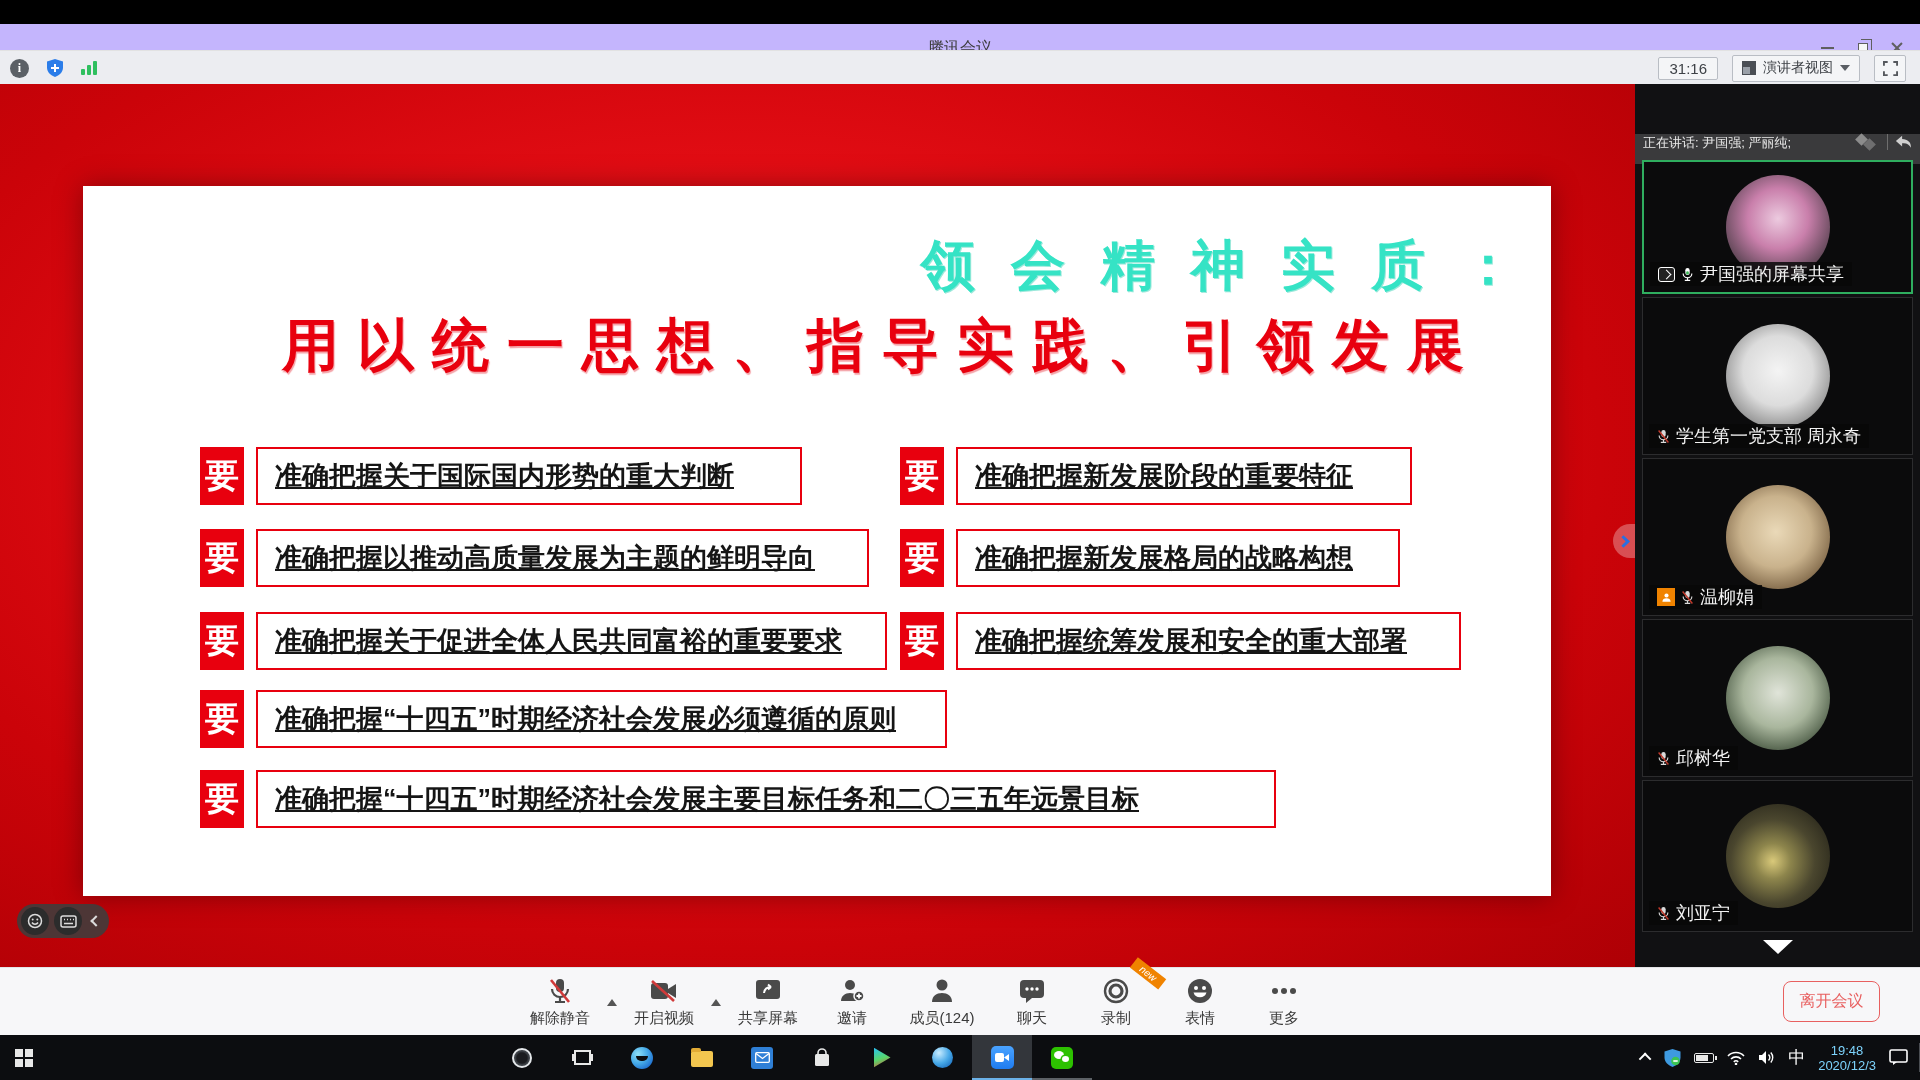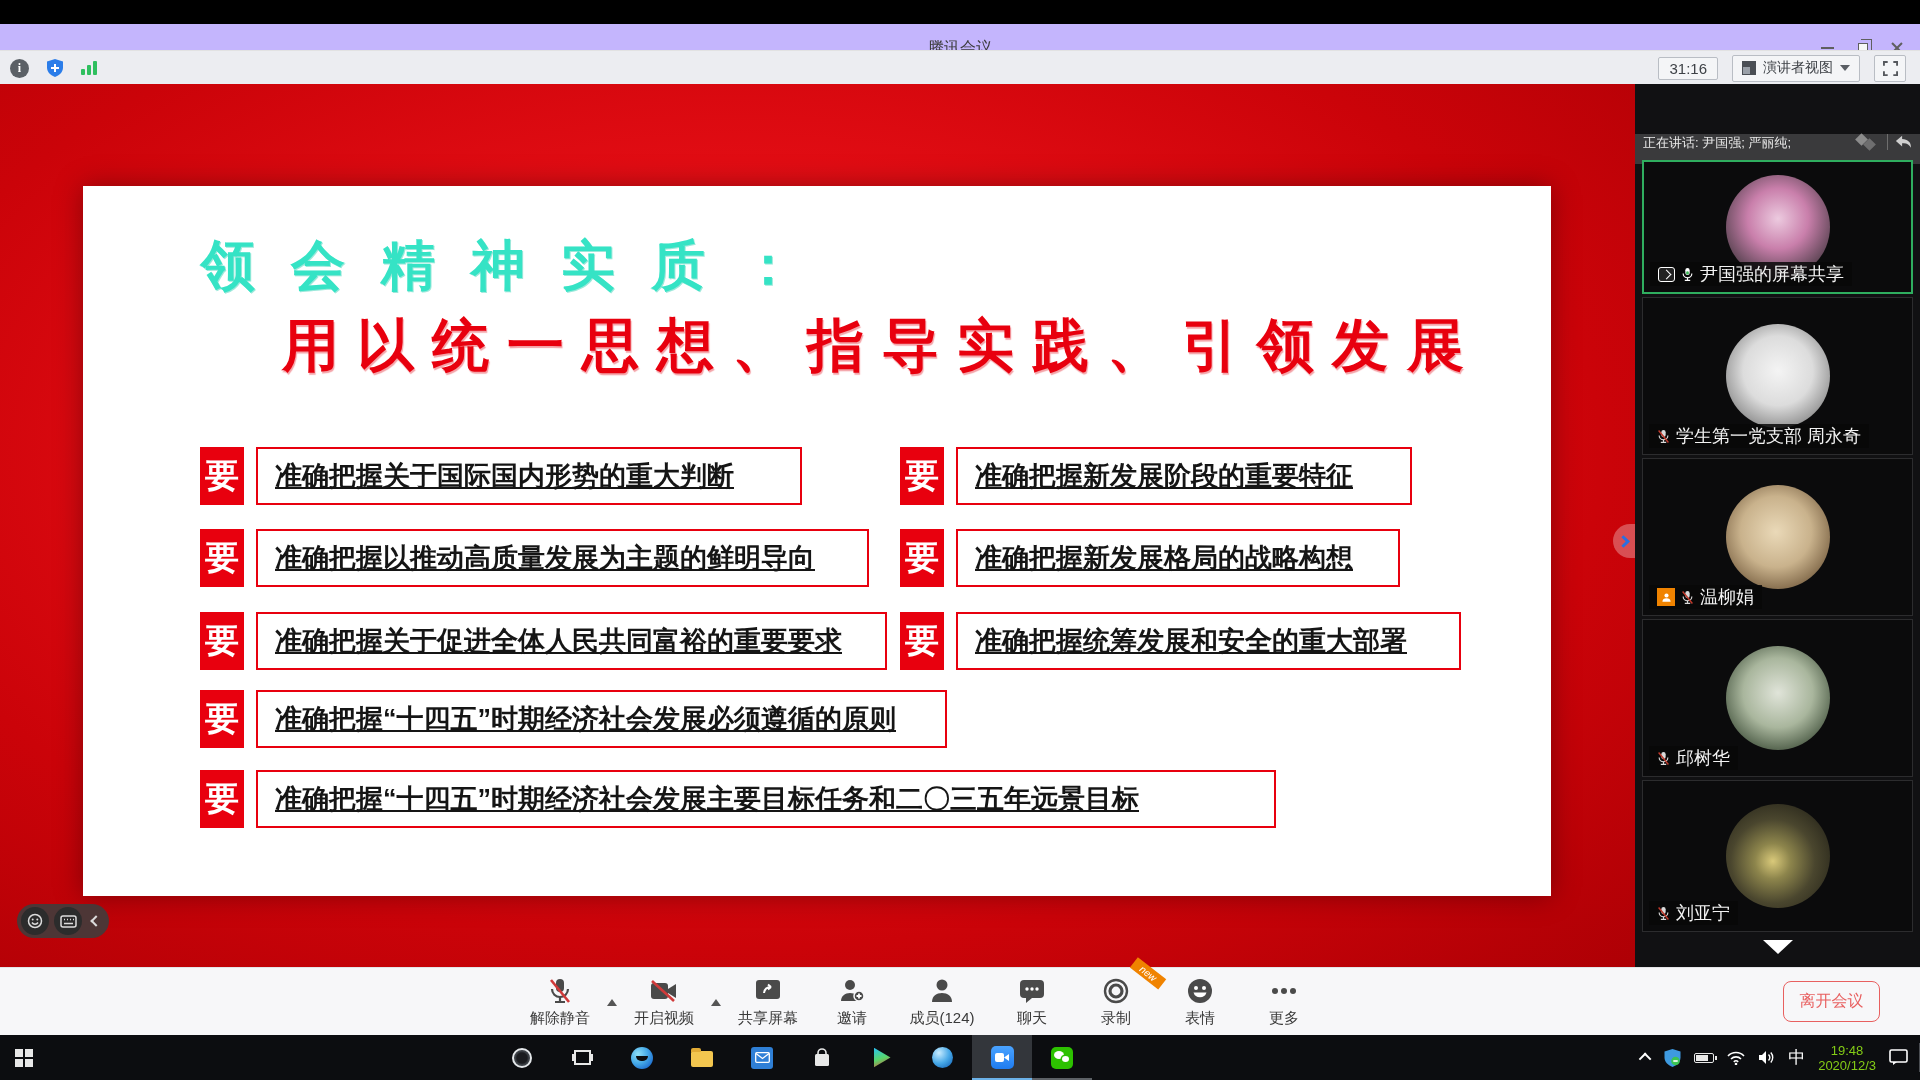--- a/index.html
+++ b/index.html
@@ -31,21 +31,21 @@
   .view-box{border:1px solid #b9bdc4;border-radius:2px;height:27px;display:flex;align-items:center;gap:7px;padding:0 9px;background:#f4f5f7;cursor:pointer;}
   .ic-layout{width:14px;height:14px;background:#4a4e54;position:relative;}
   .ic-layout::after{content:"";position:absolute;left:0;bottom:0;width:7px;height:7px;background:#9aa0a8;border:1px solid #4a4e54;}
   .view-box span{font-size:14px;color:#3e4247;}
   .caret-down{width:0;height:0;border-left:5px solid transparent;border-right:5px solid transparent;border-top:6px solid #5a5e64;}
   .fs-box{border:1px solid #b9bdc4;border-radius:2px;width:32px;height:27px;display:flex;align-items:center;justify-content:center;background:#f4f5f7;cursor:pointer;}
 
   
   .content{position:absolute;left:0;top:84px;width:1635px;height:883px;background:radial-gradient(ellipse at 45% 42%,#f2242c 0%,#e30d14 38%,#cb0309 68%,#ae0005 100%);overflow:hidden;}
   .slide{position:absolute;left:83px;top:102px;width:1468px;height:710px;background:#ffffff;box-shadow:0 0 26px rgba(0,0,0,.35);}
-  .slide-t1{position:absolute;left:0;top:44px;width:100%;text-align:left;padding-left:118px;font-size:54px;font-weight:900;letter-spacing:36px;color:#35e3c5;text-shadow:1px 1px 0 #9be8da;}
+  .slide-t1{position:absolute;left:0;top:44px;width:100%;text-align:right;padding-left:118px;font-size:54px;font-weight:900;letter-spacing:36px;color:#35e3c5;text-shadow:1px 1px 0 #9be8da;}
   .slide-t2{position:absolute;left:0;top:122px;width:100%;text-align:center;padding-left:130px;font-size:57px;font-weight:900;letter-spacing:18px;color:#e8000e;text-shadow:1px 2px 1px #f4a3a8;}
   .srow{position:absolute;display:flex;align-items:stretch;height:58px;}
   .yao{width:44px;background:#e8000e;color:#fff;font-size:34px;font-weight:bold;display:flex;align-items:center;justify-content:center;flex:none;}
   .rbox{border:2px solid #e8000e;background:#fff;margin-left:12px;display:flex;align-items:center;padding:0 17px;font-size:27px;font-weight:bold;color:#151515;white-space:nowrap;text-decoration:underline;}
 
   
   .bl-pill{position:absolute;left:17px;top:820px;height:34px;display:flex;align-items:center;gap:5px;background:rgba(62,62,62,.88);border-radius:17px;padding:0 4px;}
   .pill-circ{width:28px;height:28px;border-radius:50%;background:#2c2c2c;display:flex;align-items:center;justify-content:center;cursor:pointer;}
   .pill-arrow{width:18px;height:28px;display:flex;align-items:center;justify-content:center;cursor:pointer;}
   .chev-left{width:8px;height:8px;border-left:2px solid #dcdcdc;border-bottom:2px solid #dcdcdc;transform:rotate(45deg);}
@@ -107,21 +107,21 @@
   .ic-mail{width:22px;height:22px;background:#2f7fd6;border-radius:3px;display:flex;align-items:center;justify-content:center;}
   .ic-play{width:17px;height:20px;background:linear-gradient(160deg,#29c3f2 0%,#58d66a 50%,#ef4136 100%);clip-path:polygon(0 0,100% 50%,0 100%);}
   .ic-bluecircle{width:21px;height:21px;border-radius:50%;background:radial-gradient(circle at 33% 28%,#c9ecff 0%,#48a9e8 50%,#1c6fc0 85%);}
   .ic-meeting{width:23px;height:23px;border-radius:5px;background:linear-gradient(180deg,#4aa3ff,#1f7cf0);display:flex;align-items:center;justify-content:center;}
   .ic-wechat{width:22px;height:22px;border-radius:5px;background:#2dc100;position:relative;}
   .ic-wechat::before{content:"";position:absolute;left:3px;top:4px;width:10px;height:8px;border-radius:50%;background:#fff;}
   .ic-wechat::after{content:"";position:absolute;left:11px;top:9px;width:7px;height:6px;border-radius:50%;background:#fff;box-shadow:0 0 0 1.5px #2dc100;}
   .tray{position:absolute;right:12px;top:0;height:45px;display:flex;align-items:center;gap:13px;}
   .chev-up{width:9px;height:9px;border-left:2px solid #fff;border-top:2px solid #fff;transform:rotate(45deg) translateY(2px);}
   .ime{color:#fff;font-size:17px;cursor:pointer;}
-  .clock{color:#84cc16;font-size:13px;line-height:15px;text-align:center;cursor:pointer;}
+  .clock{color:#7dd3fc;font-size:13px;line-height:15px;text-align:center;cursor:pointer;}
   .battery{position:relative;width:20px;height:10px;border:1.5px solid #e8e8e8;border-radius:2px;}
   .battery::before{content:"";position:absolute;left:1px;top:1px;bottom:1px;width:12px;background:#e8e8e8;}
   .battery::after{content:"";position:absolute;right:-4px;top:2px;width:2px;height:4px;background:#e8e8e8;}
   .sd-strip{position:absolute;right:0;top:8px;width:1px;height:29px;background:#4a4d52;}
 </style>
 </head>
 <body>
 
 <div class="stage">
 

